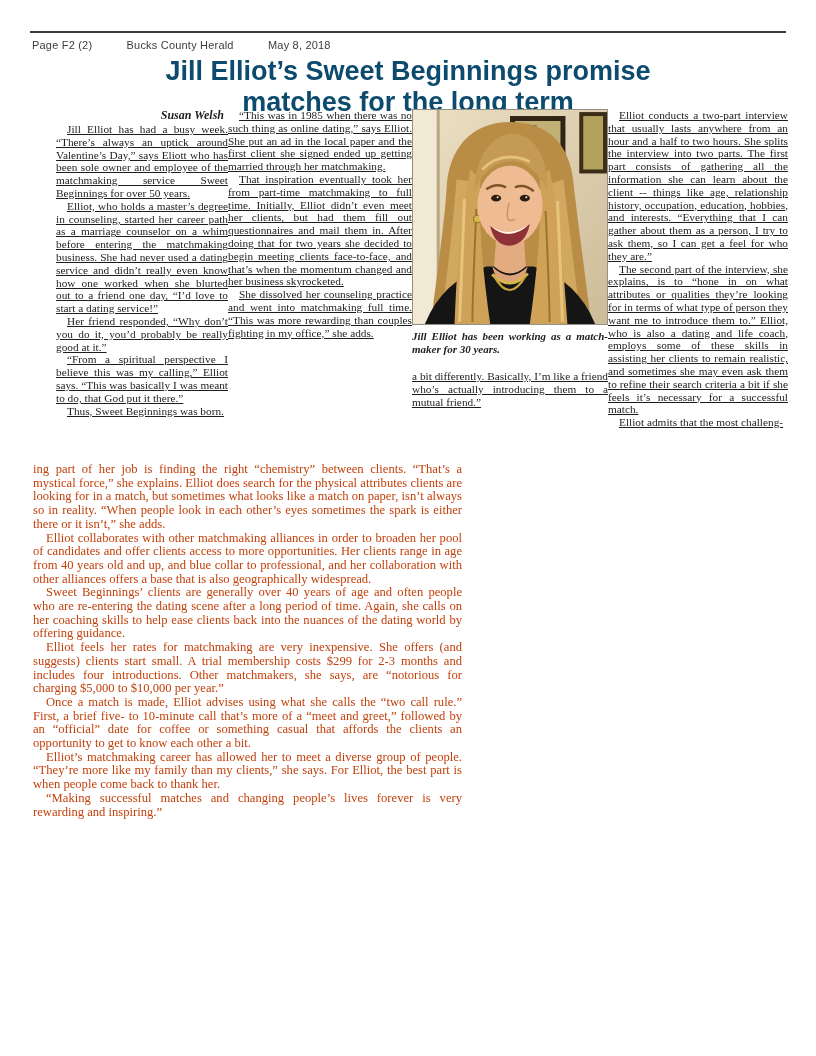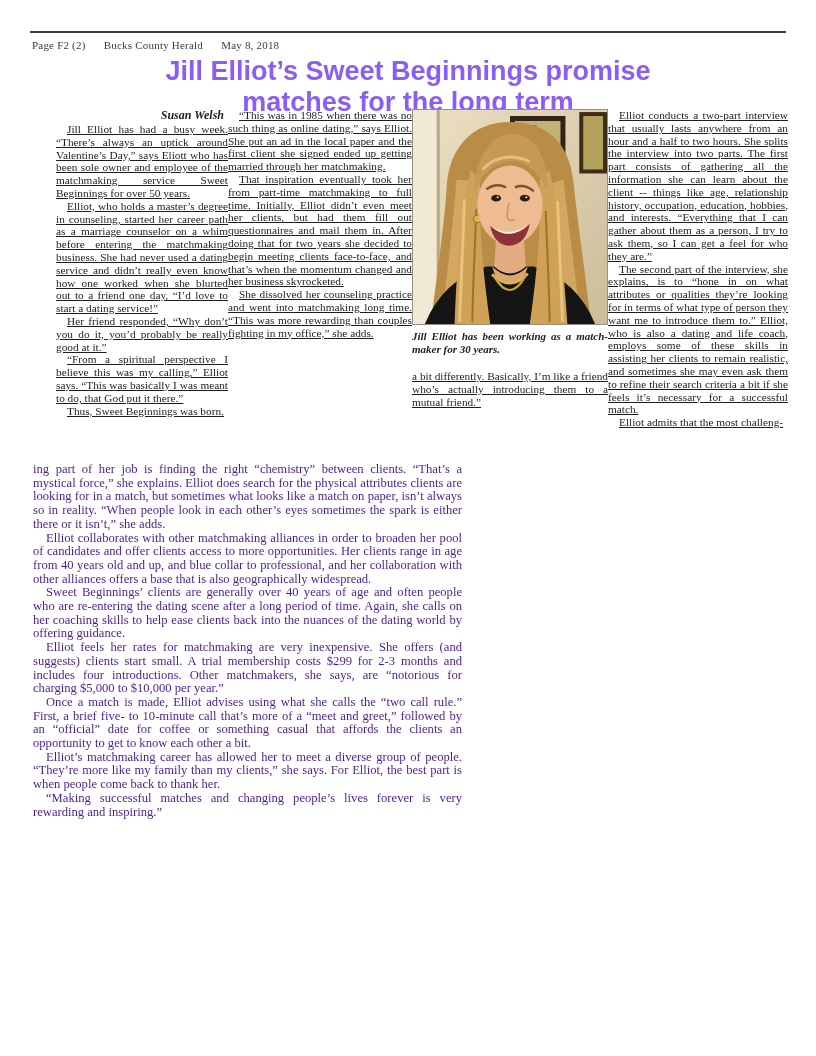--- a/index.html
+++ b/index.html
@@ -7,45 +7,45 @@
     width:816px; height:1056px; position:relative;
     background:#ffffff; overflow:hidden;
     font-family:"Liberation Serif", serif; color:#1d1d1d;
     -webkit-font-smoothing:antialiased;
   }
   .rule { position:absolute; top:31px; left:30px; width:756px; height:2px; background:#3b3b3b; }
   .masthead {
     position:absolute; top:39px; left:32px;
     font-family:"Liberation Sans", sans-serif; font-size:11px; color:#3d3d3d; letter-spacing:.2px;
   }
-  .masthead span { margin-right:15px;font-family:Liberation Serif, serif; }
+  .masthead span { margin-right:31px; }
   .headline {
     position:absolute; top:56px; left:0; width:816px; text-align:center;
     font-family:"Liberation Sans", sans-serif; font-weight:bold;
-    font-size:27px; line-height:31px; color:#8b5cf6; margin:0;
+    font-size:27px; line-height:31px; color:#0c4a6e; margin:0;
   }
   .cols { position:absolute; top:109px; left:33px; width:755px; display:flex; justify-content:flex-end; }
   .col { text-align:justify; font-size:11.3px; line-height:12.8px; color:#1d1d1d; }
   .col p { margin:0;text-decoration:underline; }
   p.ind { text-indent:11px; }
   .col1 { width:172px; }
   .col2 { width:184px; }
   .col3 { width:196px; }
   .col4 { width:180px; }
   .byline {
     font-weight:bold; font-style:italic; font-size:12px; line-height:13px;
     text-align:right; padding-right:4px; margin-bottom:1px;
   }
   figure { margin:0;font-family:Liberation Serif, serif; }
   .photo-frame { width:194px; height:214px; border:1px solid #949086; display:block; background:#d9cbab; }
   figcaption { font-style:italic; font-weight:bold; font-size:11px; line-height:13px; margin-top:5px; color:#222; }
   .cont { margin-top:14px !important; }
   .bottom {
     position:absolute; top:463px; left:33px; width:429px;
-    text-align:justify; font-size:12.6px; line-height:13.7px; color:#4c1d95;
+    text-align:justify; font-size:12.6px; line-height:13.7px; color:#c2410c;
   }
   .bottom p { margin:0; }
   .bottom p.ind { text-indent:13px; }
 </style>
 </head>
 <body>
 
 <div class="rule"></div>
 
 <div class="masthead">
@@ -66,21 +66,21 @@
     <p class="ind">Jill Elliot has had a busy week. “There’s always an uptick around Valentine’s Day,” says Eliott who has been sole owner and employee of the matchmaking service Sweet Beginnings for over 50 years.</p>
     <p class="ind">Elliot, who holds a master’s degree in counseling, started her career path as a marriage counselor on a whim before entering the matchmaking business. She had never used a dating service and didn’t really even know how one worked when she blurted out to a friend one day, “I’d love to start a dating service!”</p>
     <p class="ind">Her friend responded, “Why don’t you do it, you’d probably be really good at it.”</p>
     <p class="ind">“From a spiritual perspective I believe this was my calling,” Elliot says. “This was basically I was meant to do, that God put it there.”</p>
     <p class="ind">Thus, Sweet Beginnings was born.</p>
   </div>
 
   <div class="col col2">
     <p class="ind">“This was in 1985 when there was no such thing as online dating,” says Elliot. She put an ad in the local paper and the first client she signed ended up getting married through her matchmaking.</p>
     <p class="ind">That inspiration eventually took her from part-time matchmaking to full time. Initially, Elliot didn’t even meet her clients, but had them fill out questionnaires and mail them in. After doing that for two years she decided to begin meeting clients face-to-face, and that’s when the momentum changed and her business skyrocketed.</p>
-    <p class="ind">She dissolved her counseling practice and went into matchmaking long time. “This was more rewarding than couples fighting in my office,” she adds.</p>
+    <p class="ind">She dissolved her counseling practice and went into matchmaking full time. “This was more rewarding than couples fighting in my office,” she adds.</p>
   </div>
 
   <div class="col col3">
     <figure>
       <svg class="photo-frame" viewBox="0 0 196 216" aria-hidden="true">
         <defs>
           <linearGradient id="wallg" x1="0" y1="0" x2="1" y2="1">
             <stop offset="0" stop-color="#ece0c4"></stop>
             <stop offset="1" stop-color="#cdbc99"></stop>
           </linearGradient>

